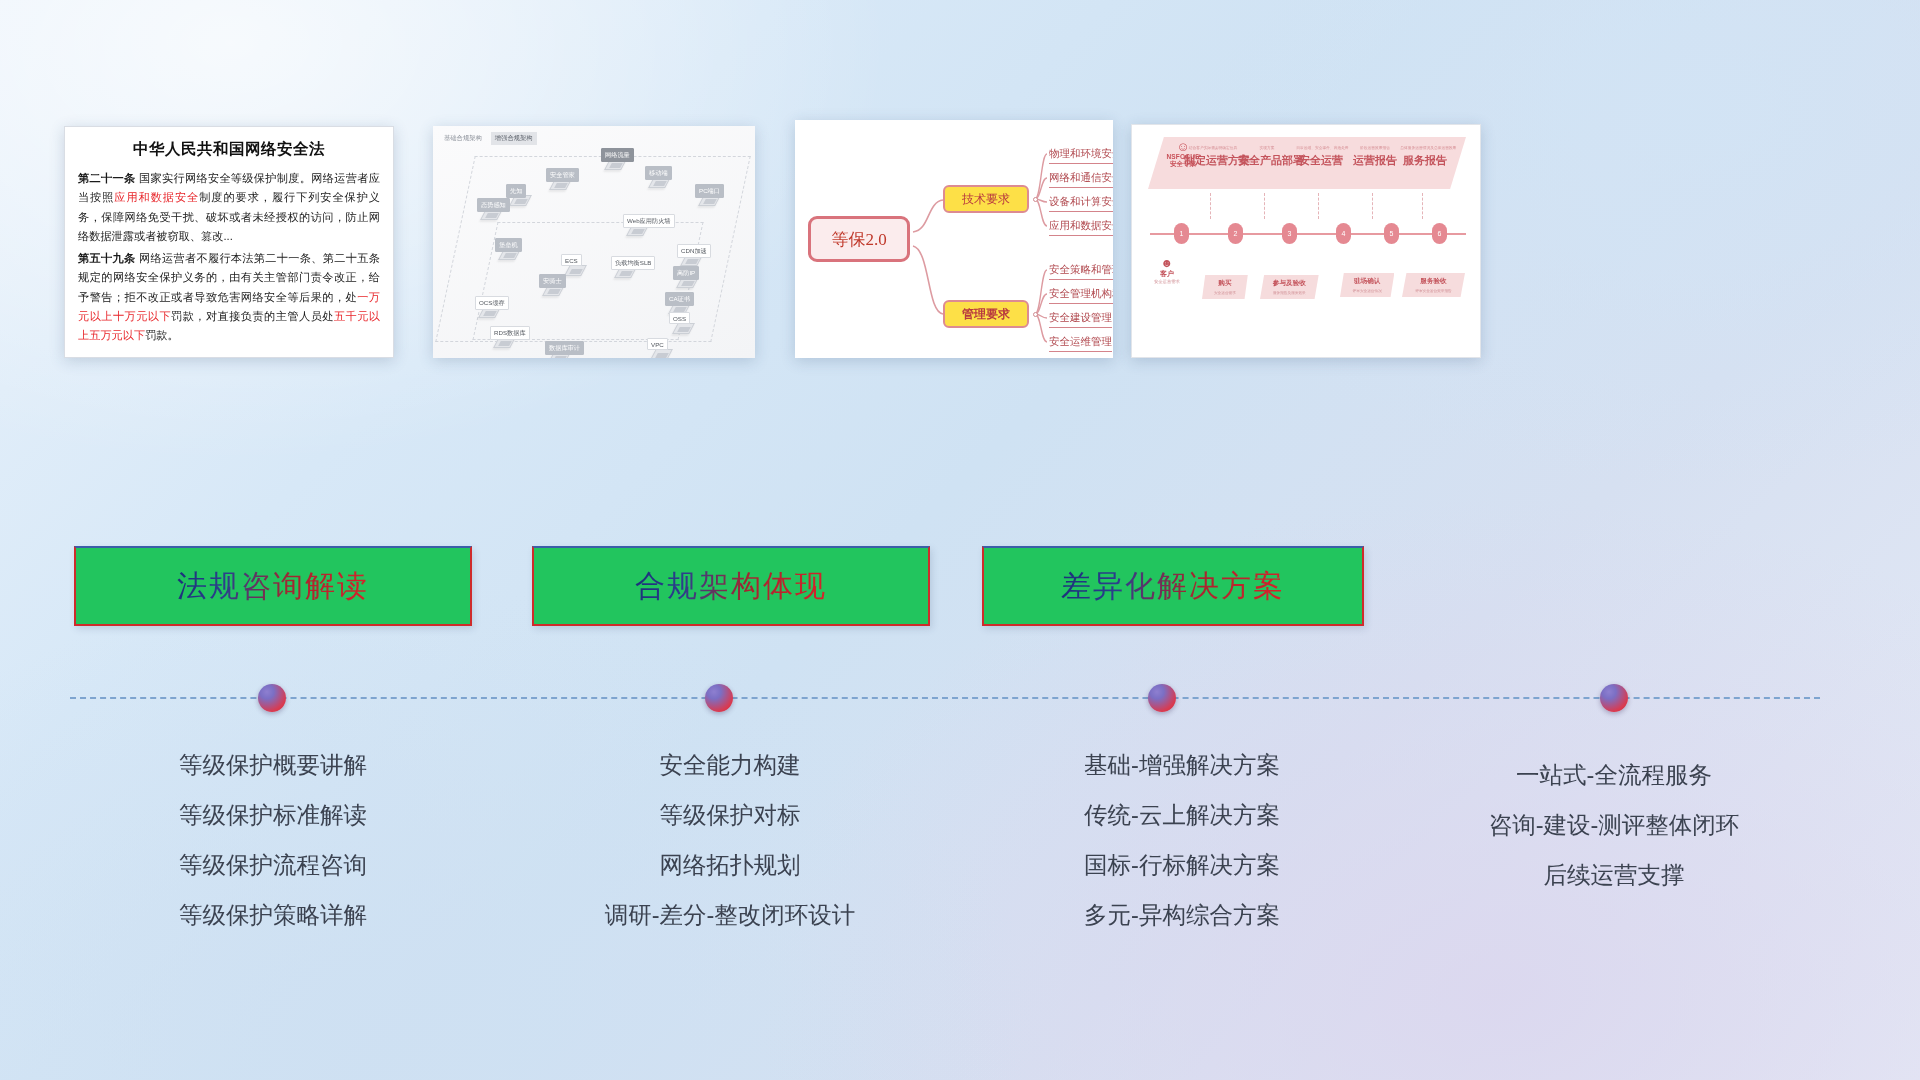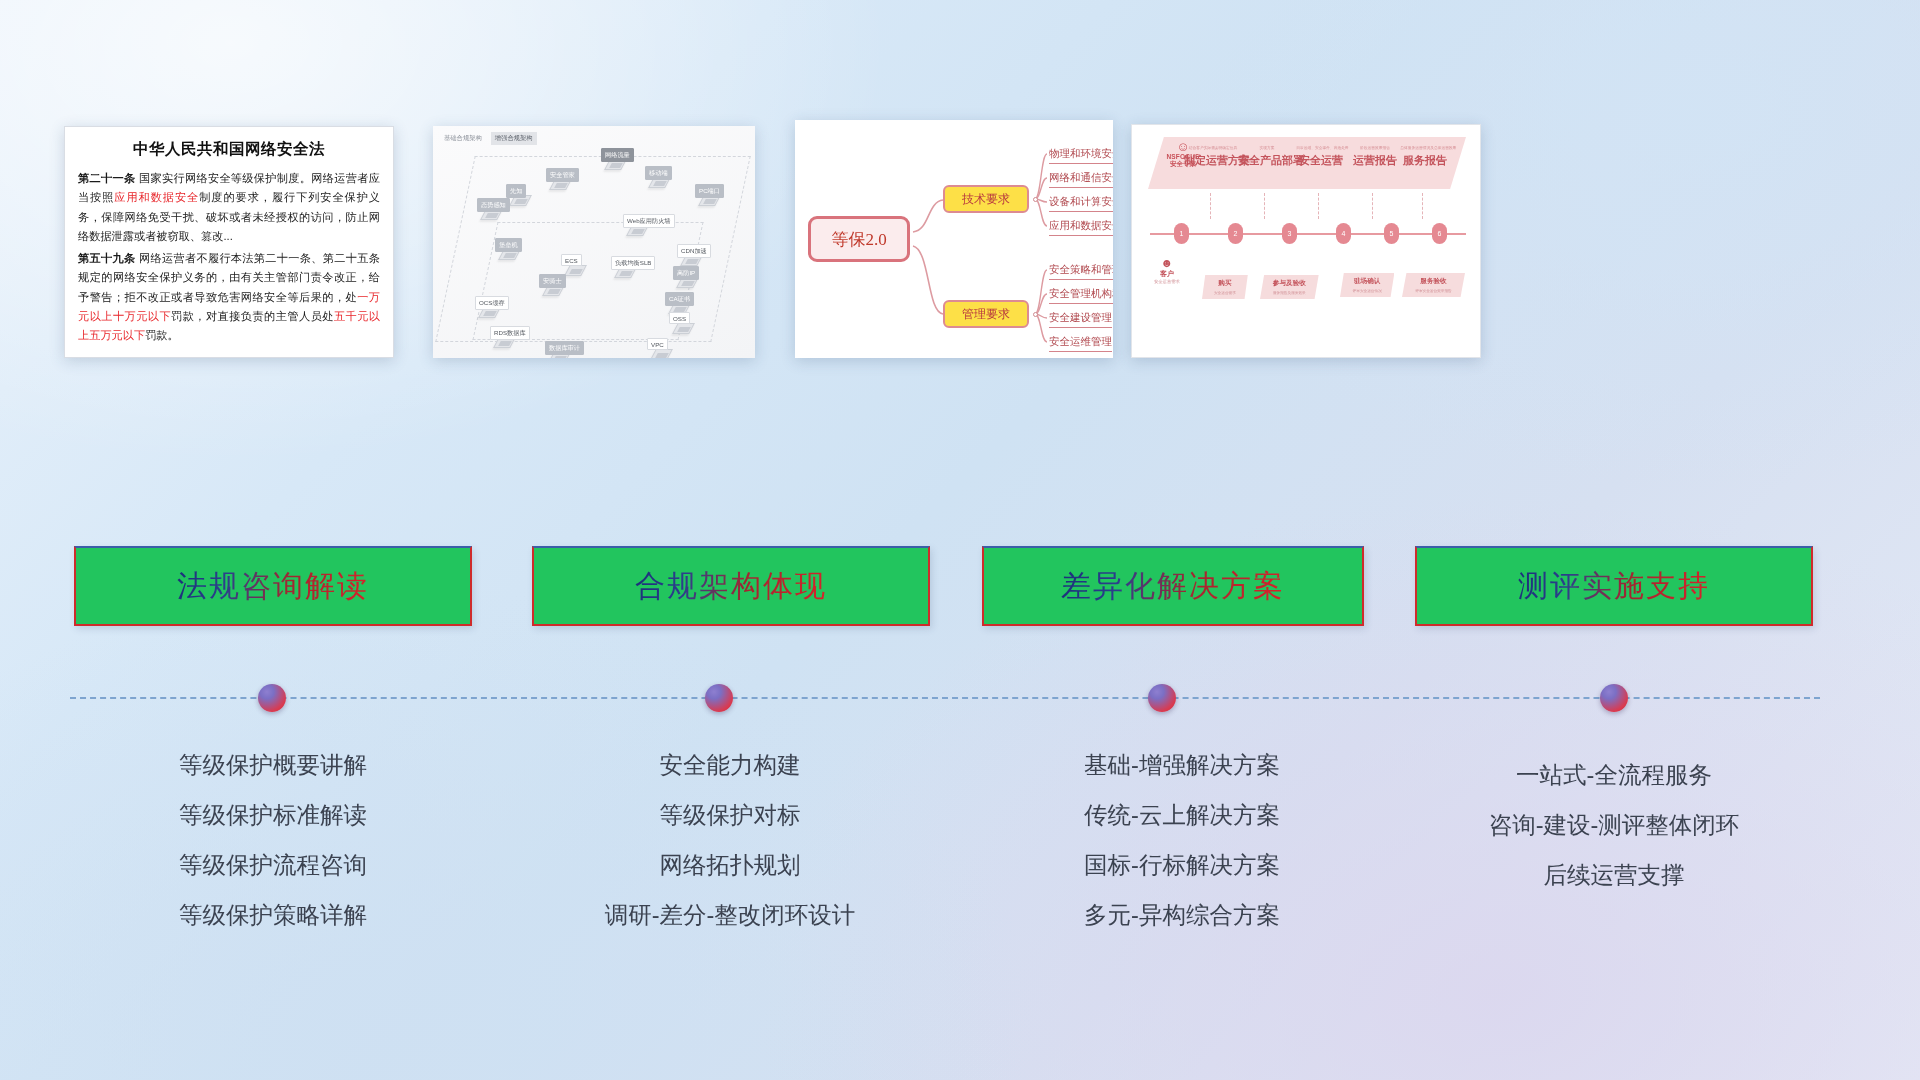--- a/index.html
+++ b/index.html
@@ -72,21 +72,21 @@
     display:flex; align-items:center; justify-content:center;
     font-size:17px; color:#c0392b; font-family:"Liberation Serif","DejaVu Serif",serif;
   }
   .mm-branch {
     position:absolute; width:86px; height:28px;
     border:2px solid #dd8b92; border-radius:6px; background:#fde047;
     display:flex; align-items:center; justify-content:center;
     font-size:12px; color:#b8383f; font-family:"Liberation Serif","DejaVu Serif",serif;
   }
   .mm-branch.tech { left:148px; top:65px; }
-  .mm-branch.mgmt { left:148px; top:180px; }
+  .mm-branch.mgmt { left:148px; top:180px;font-weight:bold; }
   .mm-leaf {
     position:absolute; font-size:10.5px; color:#b0474d; white-space:nowrap;
     font-family:"Liberation Serif","DejaVu Serif",serif;
     padding-bottom:2px; border-bottom:1.6px solid #d4848b;
   }
   .mm-dot { position:absolute; width:5px; height:5px; border:1px solid #d08a90;
             border-radius:50%; background:#fff; }
 
   
   .nsf { position:relative; width:100%; height:100%; background:#fff;
@@ -340,23 +340,20 @@
 
   <div class="headline h1">
     <span class="txt">法规咨询解读</span>
   </div>
   <div class="headline h2">
     <span class="txt">合规架构体现</span>
   </div>
   <div class="headline h3">
     <span class="txt">差异化解决方案</span>
   </div>
-  <div class="headline h4">
-    <span class="txt">测评实施支持</span>
-  </div>
 
   <div class="tl-line"></div>
   <div class="tl-dot d1"></div>
   <div class="tl-dot d2"></div>
   <div class="tl-dot d3"></div>
   <div class="tl-dot d4"></div>
 
   <div class="col l1">
     <div class="item">等级保护概要讲解</div>
     <div class="item">等级保护标准解读</div>

